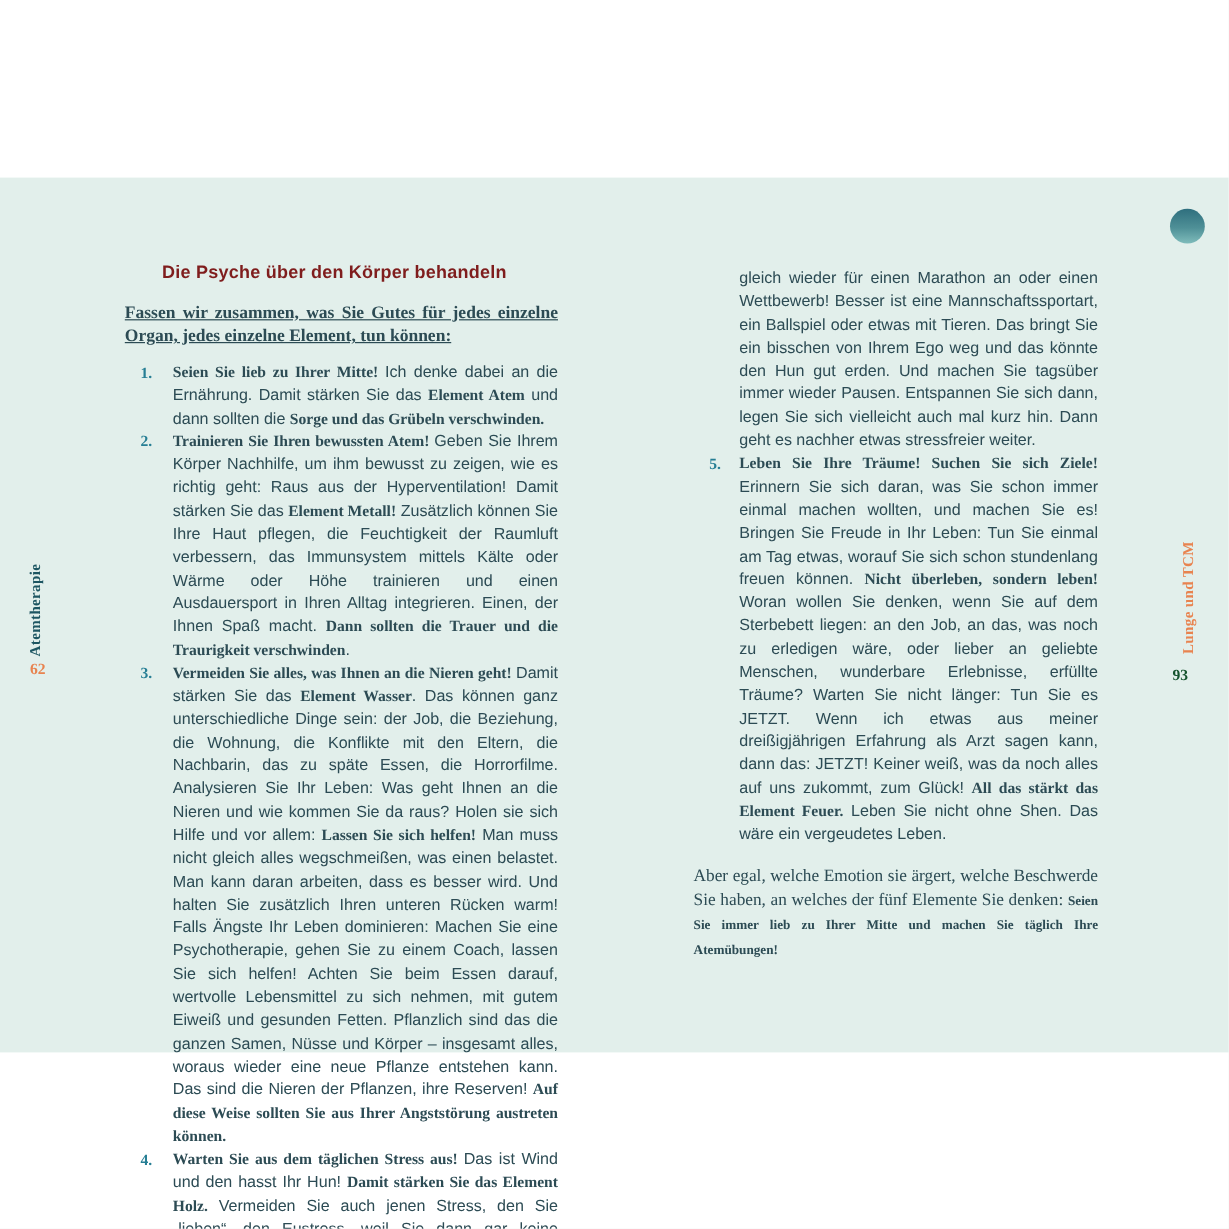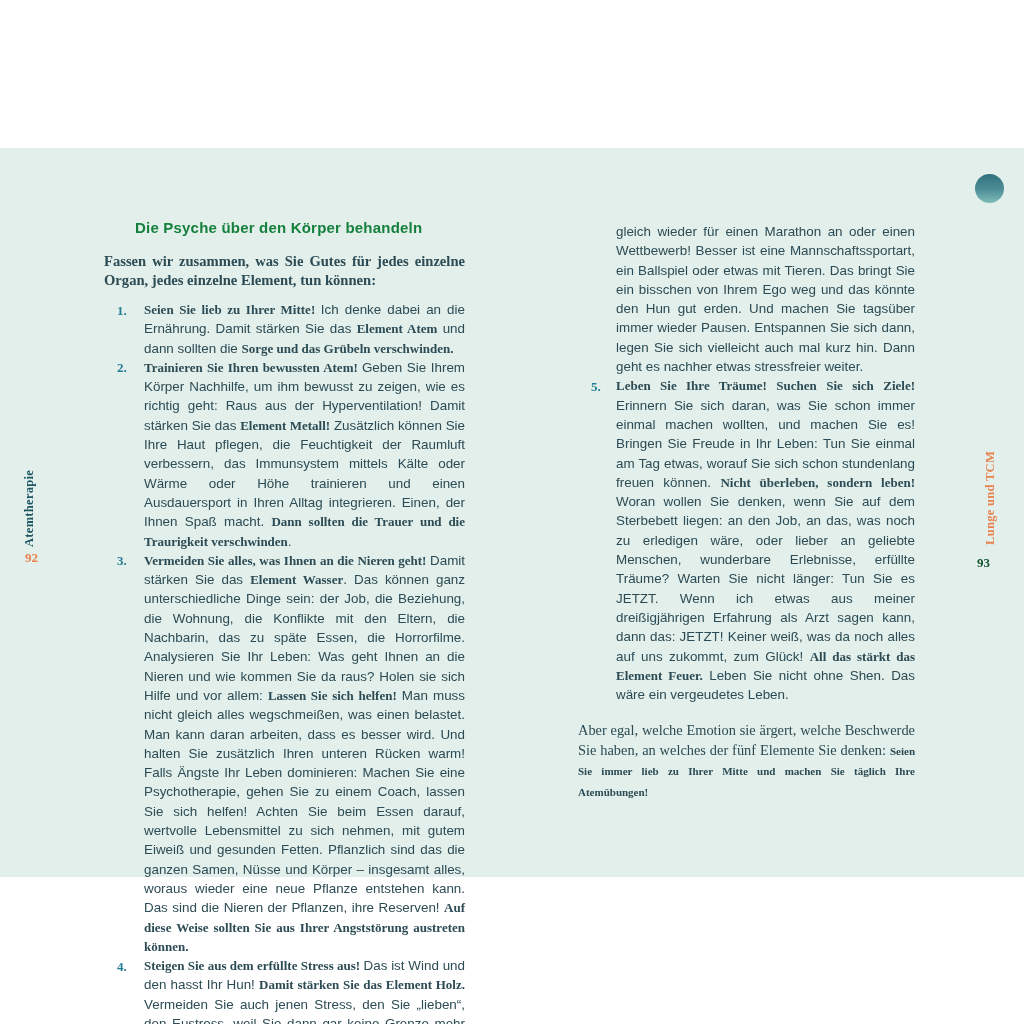--- a/index.html
+++ b/index.html
@@ -36,27 +36,27 @@
   .pn-right { left:977px; top:407px; color:#14532d; }
 
   .col { position:absolute; }
   .col-left  { left:104px; top:71px; width:361px; }
   .col-right { left:578px; top:74px; width:337px; }
 
   h2.heading {
     margin:0 0 0 31px; padding:0;
     font-family:"Liberation Sans", sans-serif;
     font-weight:700; font-size:15px; letter-spacing:0.2px;
-    color:#15803d;
+    color:#7f1d1d;
   }
   p.intro {
     margin:16px 0 0 0;
     font-family:"Liberation Serif", serif; font-weight:700;
     font-size:14.6px; line-height:19px;
-    text-align:justify; hyphens:auto;
+    text-align:justify; hyphens:auto;text-decoration:underline;
   }
   ol.advice { list-style:none; margin:10px 0 0 0; padding:0; }
   ol.advice li {
     position:relative; padding-left:40px;
     font-size:13.4px; line-height:19.3px;
     text-align:justify; hyphens:auto;
   }
   ol.advice .num {
     position:absolute; left:13px; top:0.5px;
     font-family:"Liberation Serif", serif; font-weight:700;
@@ -82,33 +82,33 @@
   p.closing .bold-serif { font-size:11px;margin-top:14px; }
 </style>
 </head>
 <body>
 
 <div class="spread">
 
   <div class="deco-circle"></div>
 
   <span class="v-text v-left">Atemtherapie</span>
-  <span class="pagenum pn-left">92</span>
+  <span class="pagenum pn-left">62</span>
 
   <span class="v-text v-right">Lunge und TCM</span>
   <span class="pagenum pn-right">93</span>
 
   <div class="col col-left">
     <h2 class="heading">Die Psyche über den Körper behandeln</h2>
     <p class="intro">Fassen wir zusammen, was Sie Gutes für jedes einzelne Organ, jedes einzelne Element, tun können:</p>
     <ol class="advice">
         <li><span class="num">1.</span><span class="bold-serif">Seien Sie lieb zu Ihrer Mitte! </span><span>Ich denke dabei an die Ernährung. Damit stärken Sie das </span><span class="bold-serif">Element Atem</span><span> und dann sollten die </span><span class="bold-serif">Sorge und das Grübeln verschwinden.</span></li>
         <li><span class="num">2.</span><span class="bold-serif">Trainieren Sie Ihren bewussten Atem! </span><span>Geben Sie Ihrem Körper Nachhilfe, um ihm bewusst zu zeigen, wie es richtig geht: Raus aus der Hyperventilation! Damit stärken Sie das </span><span class="bold-serif">Element Metall!</span><span> Zusätzlich können Sie Ihre Haut pflegen, die Feuchtigkeit der Raumluft verbessern, das Immunsystem mittels Kälte oder Wärme oder Höhe trainieren und einen Ausdauersport in Ihren Alltag integrieren. Einen, der Ihnen Spaß macht. </span><span class="bold-serif">Dann sollten die Trauer und die Traurigkeit verschwinden</span><span>.</span></li>
         <li><span class="num">3.</span><span class="bold-serif">Vermeiden Sie alles, was Ihnen an die Nieren geht! </span><span>Damit stärken Sie das </span><span class="bold-serif">Element Wasser</span><span>. Das können ganz unterschiedliche Dinge sein: der Job, die Beziehung, die Wohnung, die Konflikte mit den Eltern, die Nachbarin, das zu späte Essen, die Horrorfilme. Analysieren Sie Ihr Leben: Was geht Ihnen an die Nieren und wie kommen Sie da raus? Holen sie sich Hilfe und vor allem: </span><span class="bold-serif">Lassen Sie sich helfen!</span><span> Man muss nicht gleich alles wegschmeißen, was einen belastet. Man kann daran arbeiten, dass es besser wird. Und halten Sie zusätzlich Ihren unteren Rücken warm! Falls Ängste Ihr Leben dominieren: Machen Sie eine Psychotherapie, gehen Sie zu einem Coach, lassen Sie sich helfen! Achten Sie beim Essen darauf, wertvolle Lebensmittel zu sich nehmen, mit gutem Eiweiß und gesunden Fetten. Pflanzlich sind das die ganzen Samen, Nüsse und Körper – insgesamt alles, woraus wieder eine neue Pflanze entstehen kann. Das sind die Nieren der Pflanzen, ihre Reserven! </span><span class="bold-serif">Auf diese Weise sollten Sie aus Ihrer Angststörung austreten können.</span></li>
-        <li><span class="num">4.</span><span class="bold-serif">Steigen Sie aus dem erfüllte Stress aus! </span><span>Das ist Wind und den hasst Ihr Hun! </span><span class="bold-serif">Damit stärken Sie das Element Holz.</span><span> Vermeiden Sie auch jenen Stress, den Sie „lieben“, den Eustress, weil Sie dann gar keine Grenze mehr kennen und über Ihre Grenzen gehen! </span></li>
+        <li><span class="num">4.</span><span class="bold-serif">Warten Sie aus dem täglichen Stress aus! </span><span>Das ist Wind und den hasst Ihr Hun! </span><span class="bold-serif">Damit stärken Sie das Element Holz.</span><span> Vermeiden Sie auch jenen Stress, den Sie „lieben“, den Eustress, weil Sie dann gar keine Grenze mehr kennen und über Ihre Grenzen gehen! </span></li>
       </ol>
   </div>
 
   <div class="col col-right">
     <p class="cont"><span>gleich wieder für einen Marathon an oder einen Wettbewerb! Besser ist eine Mannschaftssportart, ein Ballspiel oder etwas mit Tieren. Das bringt Sie ein bisschen von Ihrem Ego weg und das könnte den Hun gut erden. Und machen Sie tagsüber immer wieder Pausen. Entspannen Sie sich dann, legen Sie sich vielleicht auch mal kurz hin. Dann geht es nachher etwas stressfreier weiter.</span></p>
     <ol class="advice">
         <li><span class="num">5.</span><span class="bold-serif">Leben Sie Ihre Träume! Suchen Sie sich Ziele! </span><span>Erinnern Sie sich daran, was Sie schon immer einmal machen wollten, und machen Sie es! Bringen Sie Freude in Ihr Leben: Tun Sie einmal am Tag etwas, worauf Sie sich schon stundenlang freuen können. </span><span class="bold-serif">Nicht überleben, sondern leben!</span><span> Woran wollen Sie denken, wenn Sie auf dem Sterbebett liegen: an den Job, an das, was noch zu erledigen wäre, oder lieber an geliebte Menschen, wunderbare Erlebnisse, erfüllte Träume? Warten Sie nicht länger: Tun Sie es JETZT. Wenn ich etwas aus meiner dreißigjährigen Erfahrung als Arzt sagen kann, dann das: JETZT! Keiner weiß, was da noch alles auf uns zukommt, zum Glück! </span><span class="bold-serif">All das stärkt das Element Feuer.</span><span> Leben Sie nicht ohne Shen. Das wäre ein vergeudetes Leben.</span></li>
       </ol>
     <p class="closing"><span>Aber egal, welche Emotion sie ärgert, welche Beschwerde Sie haben, an welches der fünf Elemente Sie denken: </span><span class="bold-serif">Seien Sie immer lieb zu Ihrer Mitte und machen Sie täglich Ihre Atemübungen!</span></p>
   </div>

